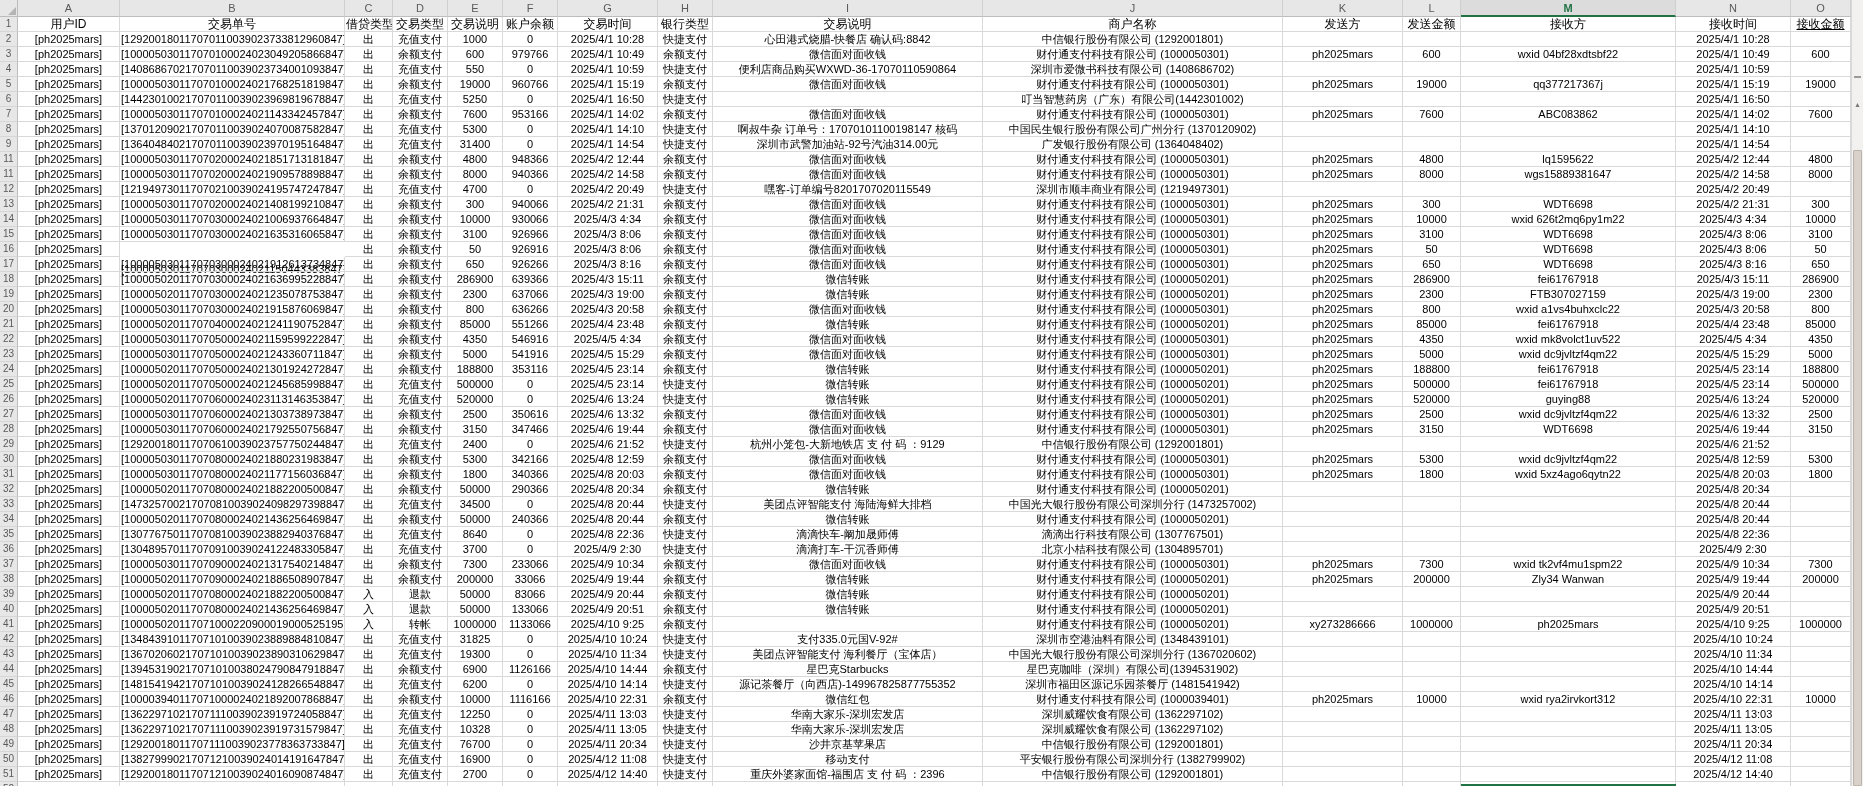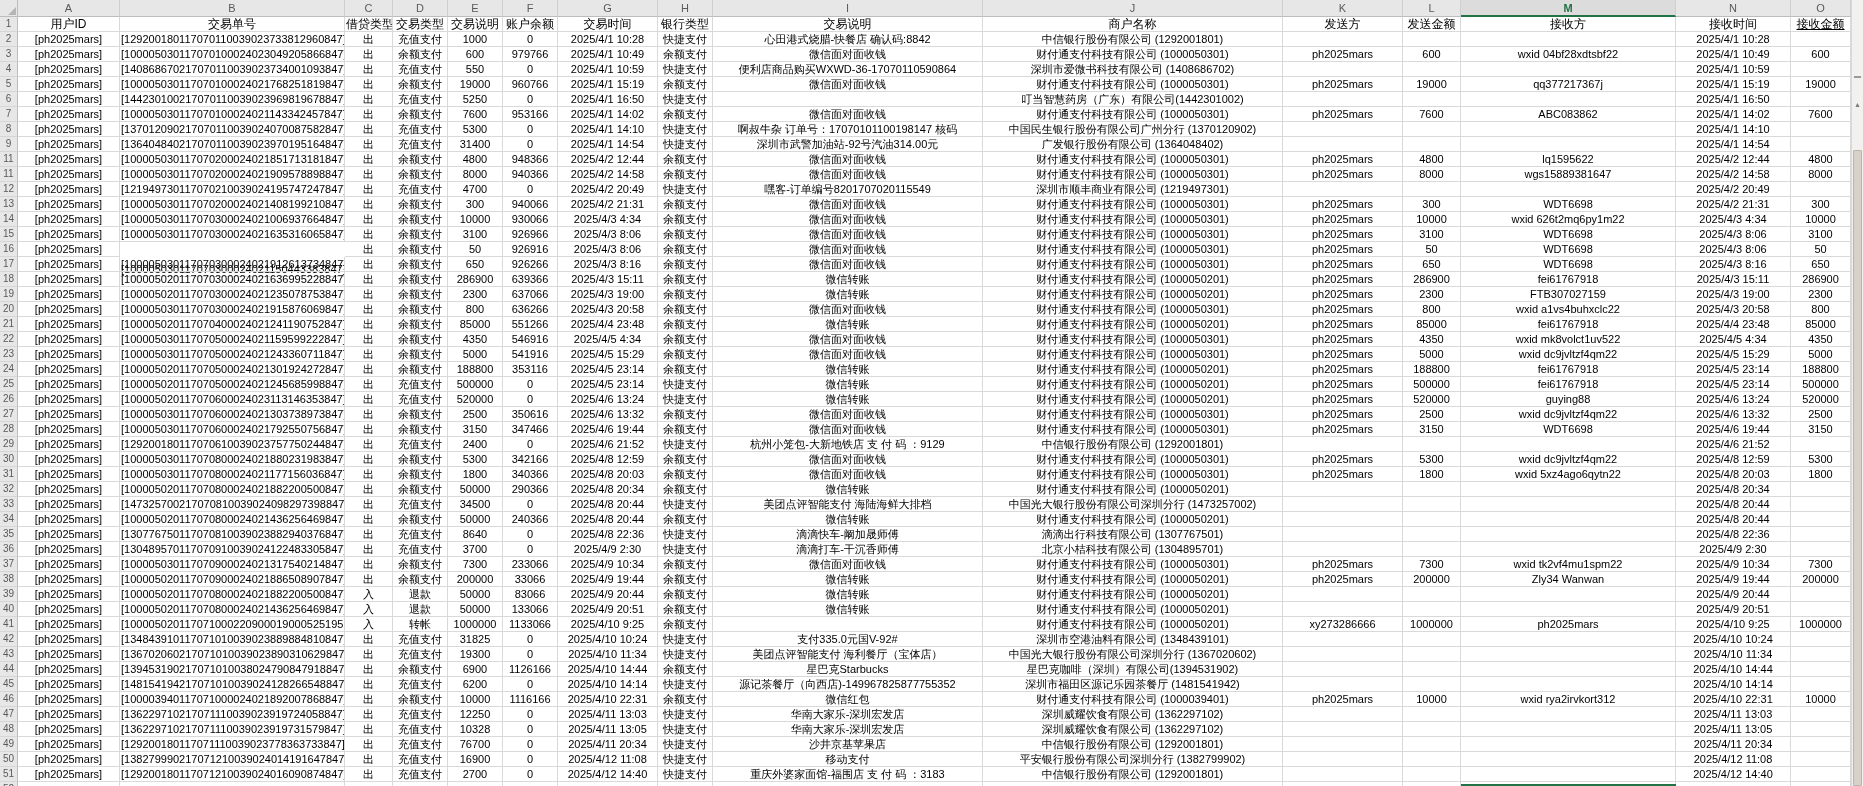--- a/index.html
+++ b/index.html
@@ -993,21 +993,21 @@
       <div class="row">
         <div class="rn">51</div>
         <div class="cell" style="width: 102px;">[ph2025mars]</div>
         <div class="cell" style="width: 225px;">[129200180117071210039024016090874847]</div>
         <div class="cell" style="width: 48px;">出</div>
         <div class="cell" style="width: 55px;">充值支付</div>
         <div class="cell" style="width: 55px;">2700</div>
         <div class="cell" style="width: 55px;">0</div>
         <div class="cell" style="width: 100px;">2025/4/12 14:40</div>
         <div class="cell" style="width: 55px;">快捷支付</div>
-        <div class="cell" style="width: 270px;">重庆外婆家面馆-福围店 支 付 码 ：3183</div>
+        <div class="cell" style="width: 270px;">重庆外婆家面馆-福围店 支 付 码 ：2396</div>
         <div class="cell" style="width: 300px;">中信银行股份有限公司 (1292001801)</div>
         <div class="cell" style="width: 120px;"></div>
         <div class="cell" style="width: 58px;"></div>
         <div class="cell" style="width: 215px;"></div>
         <div class="cell" style="width: 115px;">2025/4/12 14:40</div>
         <div class="cell" style="width: 60px;"></div>
       </div>
       <div class="row">
         <div class="rn">52</div>
         <div class="cell" style="width: 102px;"></div>

